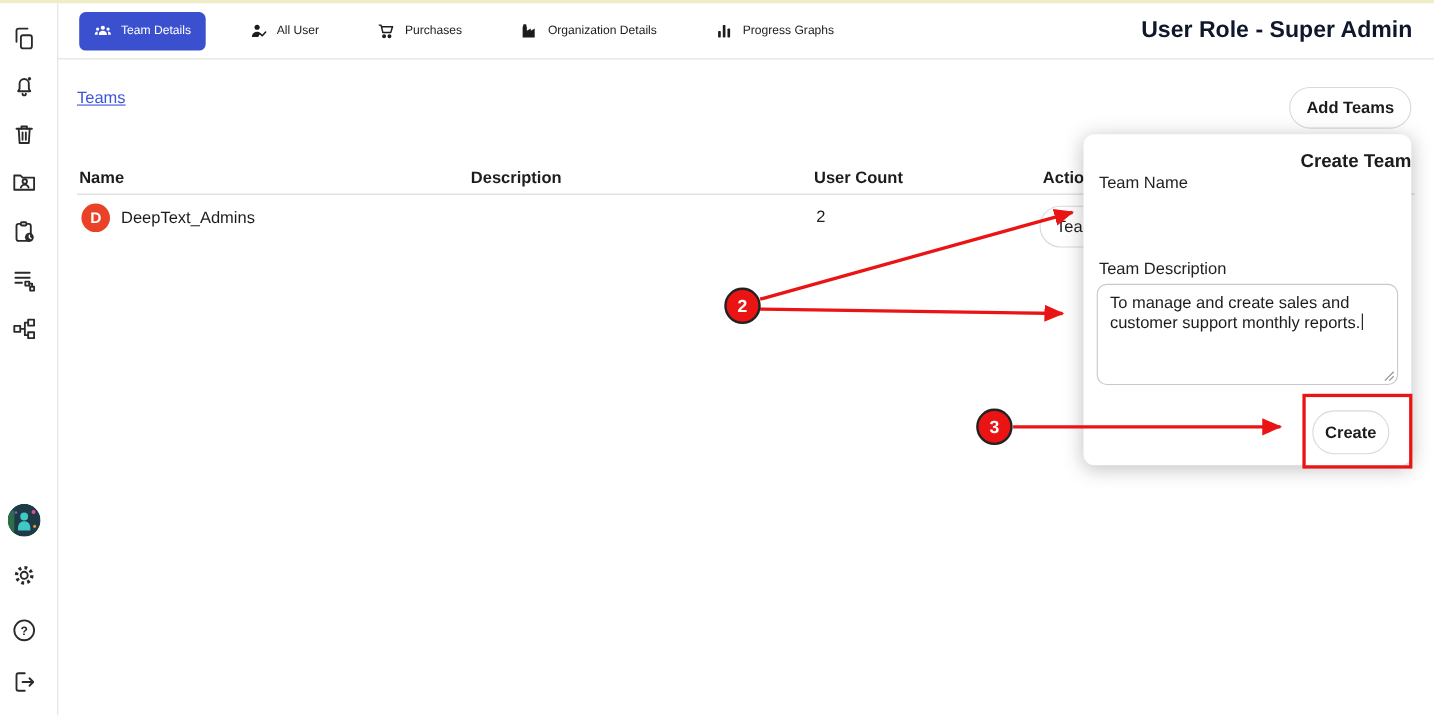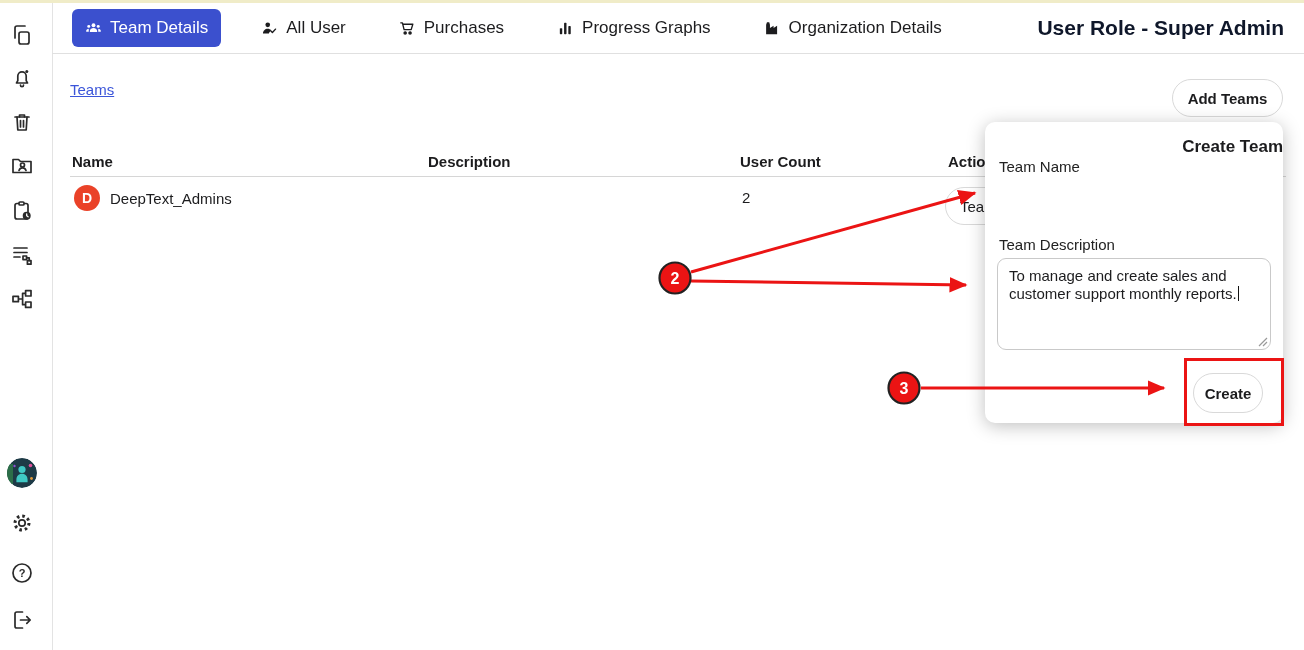--- a/index.html
+++ b/index.html
@@ -6,21 +6,21 @@
   body{font-family:"Liberation Sans","DejaVu Sans",sans-serif;color:#1c1c1e;}
   .screen{position:relative;width:1304px;height:650px;background:#fff;overflow:hidden;}
   .topline{position:absolute;left:0;top:0;width:1304px;height:3px;background:#f0ecc8;}
   
   .sidebar{position:absolute;left:0;top:3px;width:52px;height:647px;border-right:1px solid #e3e3e3;background:#fff;}
   .side-icon{position:absolute;left:10px;width:24px;height:24px;color:#2a2a2a;cursor:pointer;}
   .side-icon svg{display:block;}
   .avatar-btn{position:absolute;left:7px;width:30px;height:30px;border-radius:50%;overflow:hidden;cursor:pointer;}
   
   .tabbar{position:absolute;left:52px;top:3px;right:0;height:51px;border-bottom:1px solid #e0e0e0;display:flex;align-items:center;padding-left:20px;box-sizing:border-box;gap:27px;}
-  .tab{display:flex;align-items:center;gap:8px;font-size:17px;color:#1c1c1e;padding:9px 13px;border-radius:6px;cursor:pointer;white-space:nowrap;}
+  .tab{display:flex;align-items:center;gap:8px;font-size:11px;color:#1c1c1e;padding:9px 13px;border-radius:6px;cursor:pointer;white-space:nowrap;}
   .tab .ticon{display:flex;}
   .tab.active{background:#3b50ce;color:#fff;}
   .role{margin-left:auto;margin-right:20px;font-weight:bold;font-size:21px;color:#0f172a;}
   
   .crumb{position:absolute;left:70px;top:81px;font-size:15px;color:#3b55d9;text-decoration:underline;cursor:pointer;}
   .pill{background:#fff;border:1px solid #d9d9d9;border-radius:19px;font-family:inherit;font-size:15px;color:#1c1c1e;cursor:pointer;}
   .add-btn{position:absolute;left:1172px;top:79px;width:111px;height:38px;font-weight:bold;}
   .th{position:absolute;top:153px;font-weight:bold;font-size:15px;}
   .th-line{position:absolute;left:70px;right:18px;top:176px;border-bottom:1px solid #d6d6d6;}
   .row-avatar{position:absolute;left:74px;top:185px;width:26px;height:26px;border-radius:50%;display:flex;align-items:center;justify-content:center;color:#fff;font-weight:bold;font-size:14px;}
@@ -159,34 +159,34 @@
             <path d="M2.5 4h2.3l2.4 9.6h10l2.3-7.6H6.2"></path>
             <circle cx="8.7" cy="18.3" r="1.6" fill="currentColor"></circle>
             <circle cx="15.6" cy="18.3" r="1.6" fill="currentColor"></circle>
           </svg>
       </span>
       <span>Purchases</span>
     </div>
     <div class="tab">
       <span class="ticon">
         <svg width="17" height="17" viewBox="0 0 24 24" fill="currentColor">
+            <path d="M3 20V6.8L4.2 3h3.2l1 3.8v4.4l5.1-3v3l5-3V20z"></path>
+          </svg>
+      </span>
+      <span>Organization Details</span>
+    </div>
+    <div class="tab">
+      <span class="ticon">
+        <svg width="17" height="17" viewBox="0 0 24 24" fill="currentColor">
             <rect x="4" y="11.5" width="3.4" height="8.5" rx="1"></rect>
             <rect x="10" y="4" width="3.4" height="16" rx="1"></rect>
             <rect x="16" y="8.5" width="3.4" height="11.5" rx="1"></rect>
           </svg>
       </span>
       <span>Progress Graphs</span>
-    </div>
-    <div class="tab">
-      <span class="ticon">
-        <svg width="17" height="17" viewBox="0 0 24 24" fill="currentColor">
-            <path d="M3 20V6.8L4.2 3h3.2l1 3.8v4.4l5.1-3v3l5-3V20z"></path>
-          </svg>
-      </span>
-      <span>Organization Details</span>
     </div>
     <div class="role">User Role - Super Admin</div>
   </header>
 
   <a class="crumb">Teams</a>
   <button class="pill add-btn">Add Teams</button>
 
   <div class="th" style="left:72px">Name</div>
   <div class="th" style="left:428px">Description</div>
   <div class="th" style="left:740px">User Count</div>

